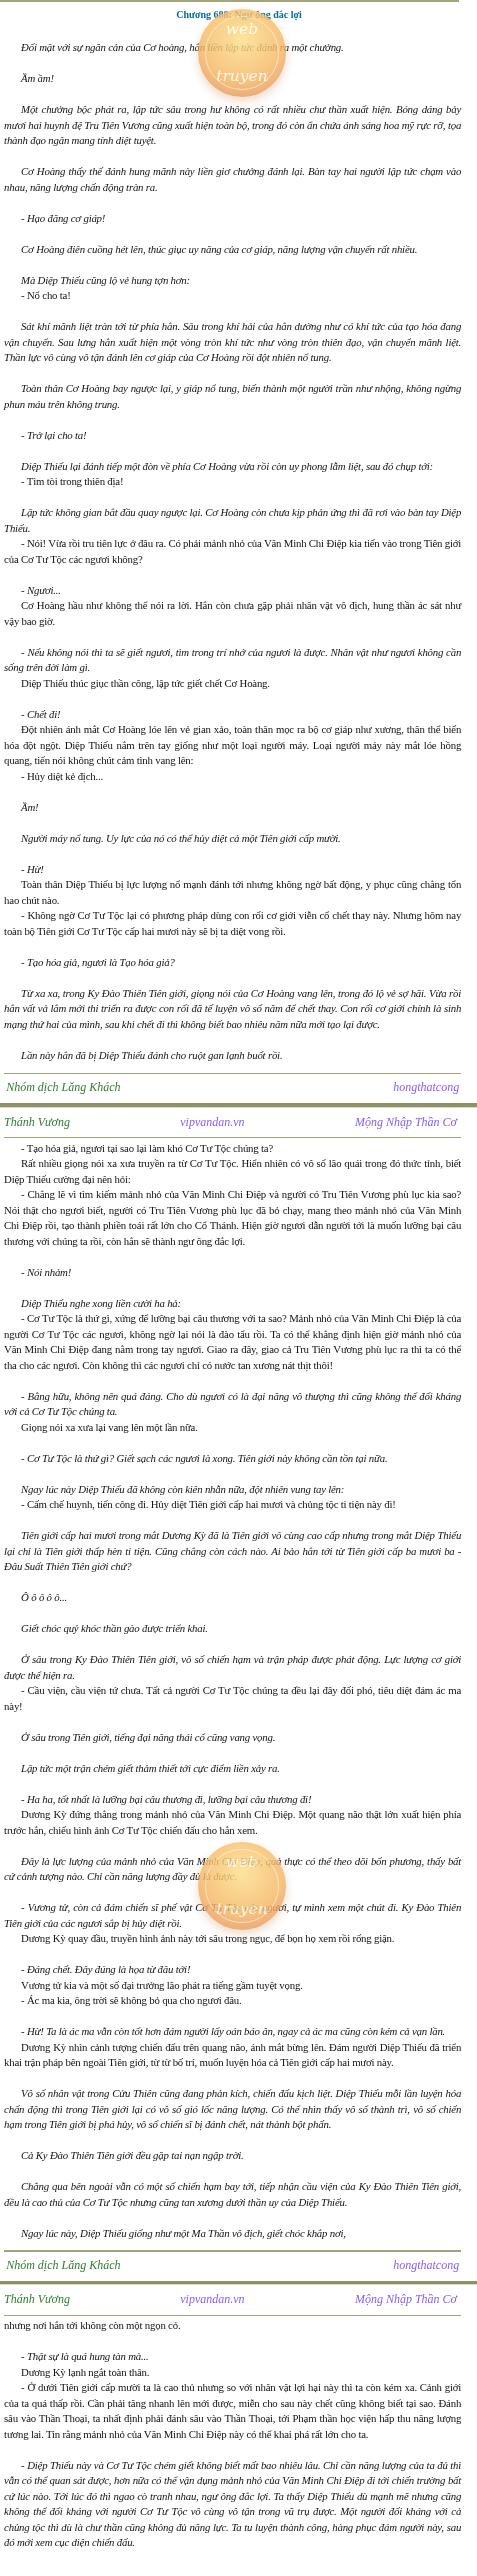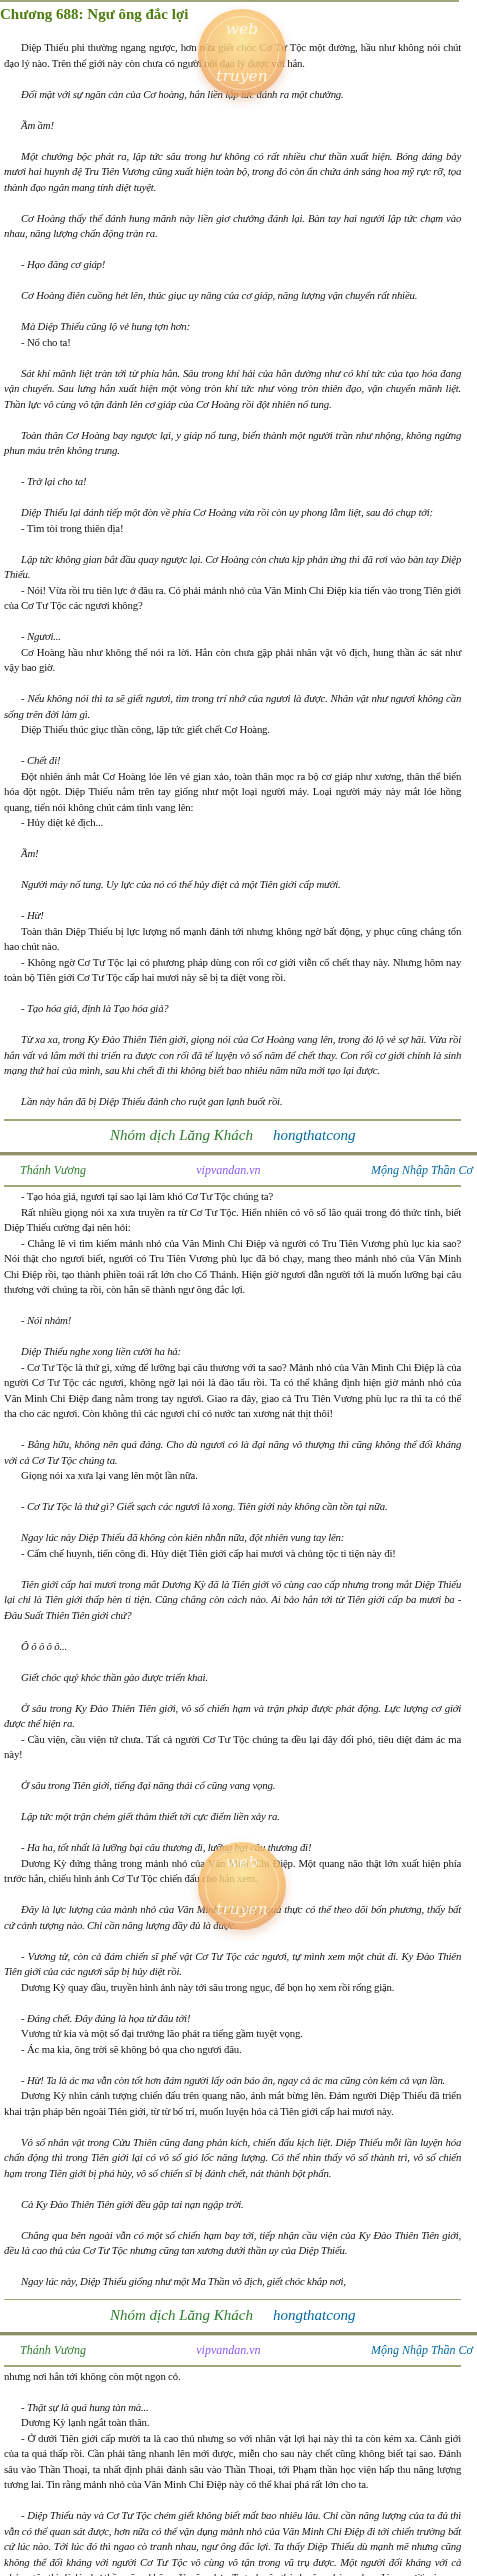--- a/index.html
+++ b/index.html
@@ -1,44 +1,43 @@
 <!DOCTYPE html>
 <html style="font-size:8.2px"><head>
 <meta charset="utf-8">
 <style>
   html, body { margin: 0; padding: 0; background: #ffffff; }
   body { width: 478px; position: relative; font-family: "Liberation Serif", "DejaVu Serif", serif; color: #111; }
   .top-rule { height: 2.1px; background: #a2a57a; width: 459px; }
-  .chapter-title { text-align: left; color: #4d7c0f; font-size: 15px; margin: 5.2px 0 17.5px 0; line-height: 15.5px; }
+  .chapter-title { text-align: center; color: #0369a1; font-size: 10px; margin: 5.2px 0 17.5px 0; line-height: 15.5px; }
   .body-text { width: 457px; padding-left: 4.1px; }
   .body-text p { margin: 0; font-size: 10.8px; line-height: 15.5px; text-align: justify; text-indent: 17px; letter-spacing: -0.2px; }
   .body-text p.gap { margin-top: 15.5px; font-style: italic; }
   .page-break { width: 478px; margin: 9.3px 0 2.1px 0; }
   .pb-rule { height: 1.5px; background: #a2a57a; width: 457px; margin-left: 4.1px; }
-  .pb-footer { display: flex; justify-content: center; width: 453px; margin-left: 6.2px; font-style: italic; font-size: 15px; padding: 6.2px 0 8.2px 0; gap: 20px; }
+  .pb-footer { display: flex; justify-content: space-between; width: 453px; margin-left: 6.2px; font-style: italic; font-size: 12px; padding: 6.2px 0 8.2px 0; gap: 20px; }
   .pb-thick { height: 3.1px; background: #8e9067; width: 478px; border-bottom: 0.5px solid #d9dac4; }
-  .pb-header { display: flex; justify-content: space-between; width: 453px; margin-left: 20px; font-style: italic; font-size: 12px; padding: 7.2px 0 7.2px 0; }
+  .pb-header { display: flex; justify-content: space-between; width: 453px; margin-left: 4px; font-style: italic; font-size: 12px; padding: 7.2px 0 7.2px 0; }
   .green { color: #2e7d2e; }
-  .orange { color: #0369a1; }
+  .orange { color: #8b5cf6; }
   .grey { color: #8b5cf6; }
   .watermark { position: absolute; width: 88px; height: 88px; border-radius: 50%;
     background: radial-gradient(circle at 50% 35%, #fbe08a 0%, #f6b866 55%, #e89a5d 80%, rgba(232,154,93,0.0) 100%);
     opacity: 0.82; display: flex; align-items: center; justify-content: center; flex-direction: column;
     box-shadow: 0 4.1px 9.3px rgba(200,120,60,0.35); pointer-events: none; gap: 32px; }
   .watermark .ring { position: absolute; inset: 7.2px; border-radius: 50%; border: 1px solid rgba(255,240,200,0.7); }
   .watermark span { font-style: italic; color: rgba(255,250,235,0.95); font-size: 15.5px; line-height: 15.5px; font-family: "DejaVu Serif", serif; }
 </style>
 </head>
 <body>
 
 <div class="top-rule"></div>
 <h1 class="chapter-title">Chương 688: Ngư ông đắc lợi</h1>
 
 <div class="body-text" id="sec1">
-    <p>Diệp Thiếu phi thường ngang ngược, hơn nữa giết chóc Cơ Tư Tộc một đường, hầu như không nói chút đạo lý nào. Trên thế giới này còn chưa có người nói đạo lý được với hắn.</p>
     <p class="gap">Đối mặt với sự ngăn cản của Cơ hoàng, hắn liền lập tức đánh ra một chưởng.</p>
     <p class="gap">Ầm ầm!</p>
     <p class="gap">Một chưởng bộc phát ra, lập tức sâu trong hư không có rất nhiều chư thần xuất hiện. Bóng dáng bảy mươi hai huynh đệ Tru Tiên Vương cũng xuất hiện toàn bộ, trong đó còn ẩn chứa ánh sáng hoa mỹ rực rỡ, tọa thành đạo ngân mang tính diệt tuyệt.</p>
     <p class="gap">Cơ Hoàng thấy thế đánh hung mãnh này liền giơ chưởng đánh lại. Bàn tay hai người lập tức chạm vào nhau, năng lượng chấn động tràn ra.</p>
     <p class="gap">- Hạo đăng cơ giáp!</p>
     <p class="gap">Cơ Hoàng điên cuồng hét lên, thúc giục uy năng của cơ giáp, năng lượng vận chuyển rất nhiều.</p>
     <p class="gap">Mà Diệp Thiếu cũng lộ vẻ hung tợn hơn:</p>
     <p>- Nổ cho ta!</p>
     <p class="gap">Sát khí mãnh liệt tràn tới từ phía hắn. Sâu trong khí hải của hắn dường như có khí tức của tạo hóa đang vận chuyển. Sau lưng hắn xuất hiện một vòng tròn khí tức như vòng tròn thiên đạo, vận chuyển mãnh liệt. Thần lực vô cùng vô tận đánh lên cơ giáp của Cơ Hoàng rồi đột nhiên nổ tung.</p>
     <p class="gap">Toàn thân Cơ Hoàng bay ngược lại, y giáp nổ tung, biến thành một người trần như nhộng, không ngừng phun máu trên không trung.</p>
@@ -52,21 +51,21 @@
     <p class="gap">- Nếu không nói thì ta sẽ giết ngươi, tìm trong trí nhớ của ngươi là được. Nhân vật như ngươi không cần sống trên đời làm gì.</p>
     <p>Diệp Thiếu thúc giục thần công, lập tức giết chết Cơ Hoàng.</p>
     <p class="gap">- Chết đi!</p>
     <p>Đột nhiên ánh mắt Cơ Hoàng lóe lên vẻ gian xảo, toàn thân mọc ra bộ cơ giáp như xương, thân thể biến hóa đột ngột. Diệp Thiếu nắm trên tay giống như một loại người máy. Loại người máy này mắt lóe hồng quang, tiến nói không chút cảm tình vang lên:</p>
     <p>- Hủy diệt kẻ địch...</p>
     <p class="gap">Ầm!</p>
     <p class="gap">Người máy nổ tung. Uy lực của nó có thể hủy diệt cả một Tiên giới cấp mười.</p>
     <p class="gap">- Hừ!</p>
     <p>Toàn thân Diệp Thiếu bị lực lượng nổ mạnh đánh tới nhưng không ngờ bất động, y phục cũng chẳng tổn hao chút nào.</p>
     <p>- Không ngờ Cơ Tư Tộc lại có phương pháp dùng con rối cơ giới viễn cổ chết thay này. Nhưng hôm nay toàn bộ Tiên giới Cơ Tư Tộc cấp hai mươi này sẽ bị ta diệt vong rồi.</p>
-    <p class="gap">- Tạo hóa giả, định là Tạo hóa giả?</p>
+    <p class="gap">- Tạo hóa giả, ngươi là Tạo hóa giả?</p>
     <p class="gap">Từ xa xa, trong Ky Đào Thiên Tiên giới, giọng nói của Cơ Hoàng vang lên, trong đó lộ vẻ sợ hãi. Vừa rồi hắn vất vả lắm mới thi triển ra được con rối đã tế luyện vô số năm để chết thay. Con rối cơ giới chính là sinh mạng thứ hai của mình, sau khi chết đi thì không biết bao nhiêu năm nữa mới tạo lại được.</p>
     <p class="gap">Lần này hắn đã bị Diệp Thiếu đánh cho ruột gan lạnh buốt rồi.</p>
   </div>
 
 <div class="page-break">
   <div class="pb-rule"></div>
   <div class="pb-footer">
     <span class="green">Nhóm dịch Lăng Khách</span>
     <span class="orange">hongthatcong</span>
   </div>

